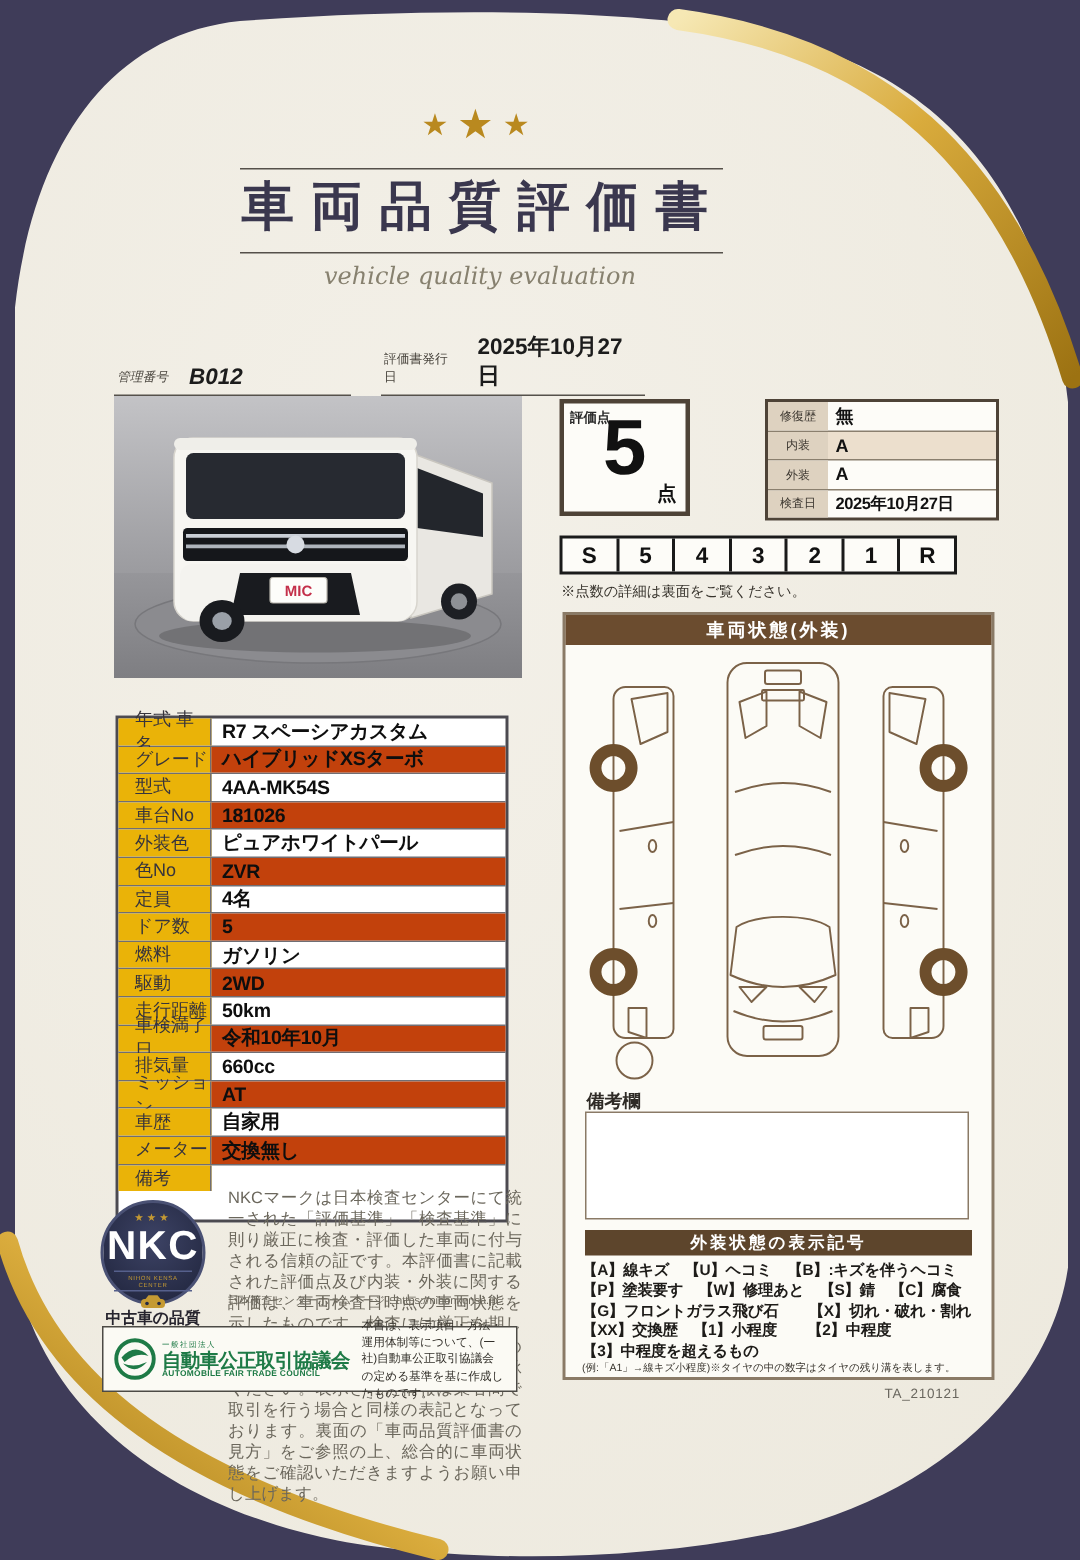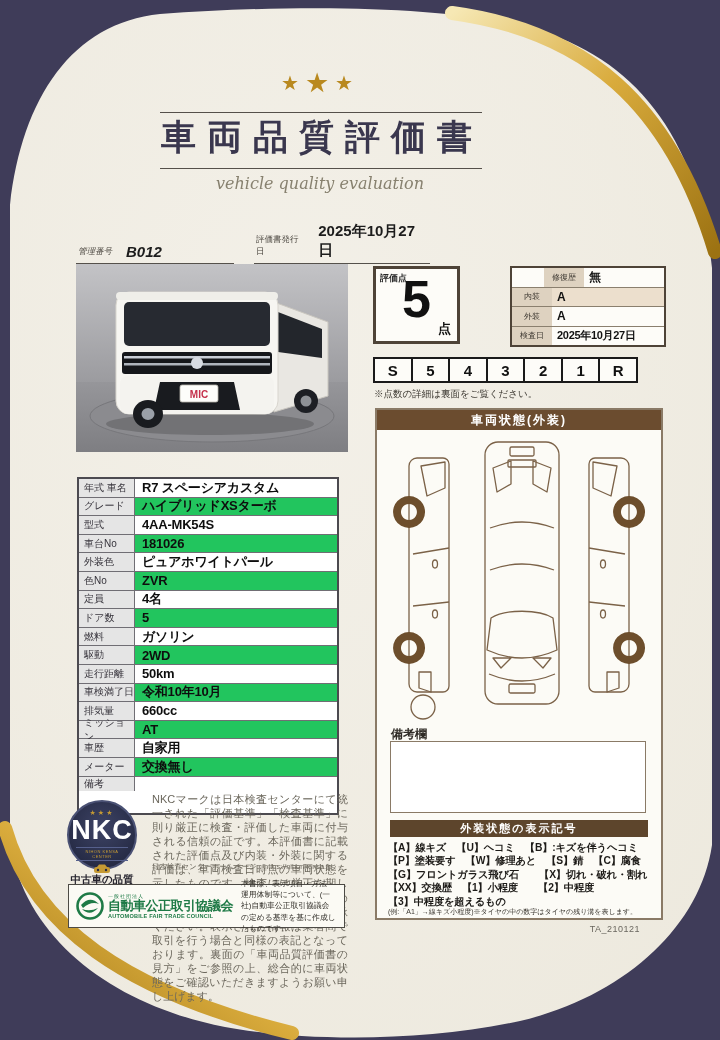--- a/index.html
+++ b/index.html
@@ -22,21 +22,21 @@
   
   .photo{position:absolute;left:76px;top:264px;width:272px;height:188px;}
   
   .score{position:absolute;left:373px;top:266px;width:87px;height:78px;background:#fdfcf8;border:3px solid #4e4337;box-sizing:border-box;}
   .score .lab{position:absolute;top:3px;left:4px;font-size:9px;font-weight:bold;color:#2a2a2a;}
   .score .big{position:absolute;top:2px;left:0;width:100%;text-align:center;font-size:52px;font-weight:bold;color:#111;line-height:1.1;}
   .score .unit{position:absolute;bottom:3px;right:6px;font-size:13px;font-weight:bold;color:#111;}
   
   .insp{position:absolute;left:510px;top:266px;width:156px;border:2px solid #4e4337;background:#fdfcf8;box-sizing:border-box;}
   .insp .row{display:flex;height:18.5px;border-top:1px solid #8a7f6e;}
-  .insp .row:first-child{border-top:none;margin-left:32px;}
+  .insp .row:first-child{border-top:none;}
   .insp .l{width:40px;background:#ded2c0;font-size:8px;color:#3b362f;display:flex;align-items:center;justify-content:center;}
   .insp .v{flex:1;display:flex;align-items:center;padding-left:5px;font-weight:bold;font-size:12px;color:#111;}
   .insp .row.alt .v{background:#ecdfcd;}
   .insp .row:last-child .v{font-size:11px;letter-spacing:-0.3px;}
   
   .scale{position:absolute;left:373px;top:357px;width:261px;height:22px;display:flex;border:2px solid #1a1a1a;background:#fdfcf8;box-sizing:content-box;}
   .scale .c{flex:1;border-left:2px solid #1a1a1a;display:flex;align-items:center;justify-content:center;font-weight:bold;font-size:15px;color:#111;}
   .scale .c:first-child{border-left:none;}
   .scale-note{position:absolute;left:374px;top:388px;font-size:9.5px;color:#37332c;}
   
@@ -47,23 +47,23 @@
   .remarks-box{position:absolute;left:13px;top:331px;width:256px;height:72px;border:1.5px solid #8a7a66;background:#fff;box-sizing:border-box;}
   .legend-bar{position:absolute;left:13px;top:410px;width:258px;height:17px;background:#5d452c;color:#fff;font-weight:bold;font-size:11px;display:flex;align-items:center;justify-content:center;letter-spacing:2px;}
   .legend{position:absolute;left:11px;top:431px;width:266px;font-size:10.3px;font-weight:bold;color:#1d1b18;line-height:1.3;letter-spacing:-0.2px;}
   .legend-note{position:absolute;left:11px;top:497px;width:266px;font-size:7px;color:#3a362f;}
   .doc-code{position:absolute;left:440px;top:924px;width:200px;text-align:right;font-size:9px;color:#6a675f;letter-spacing:0.5px;}
   
   .spec{position:absolute;left:77px;top:477px;width:262px;border:2px solid #4c4a50;background:#fff;box-sizing:border-box;}
   .spec .row{display:flex;height:17.6px;border-top:1px solid #706e74;}
   .spec .row:first-child{border-top:none;}
   .spec .row.tall{height:36px;flex-direction:column;}
-  .spec .l{width:50px;background:#e5e5e5;font-size:10px;color:#37343c;display:flex;align-items:center;padding-left:5px;border-right:1px solid #706e74;}
+  .spec .l{width:50px;background:#eab308;font-size:12px;color:#37343c;display:flex;align-items:center;padding-left:11px;border-right:1px solid #706e74;}
   .spec .v{flex:1;display:flex;align-items:center;padding-left:7px;font-weight:bold;font-size:13px;color:#0e0e0e;letter-spacing:-0.2px;}
-  .spec .row.alt .v{background:#22c55e;}
+  .spec .row.alt .v{background:#c2410c;}
   
   .nkc-circle{position:absolute;left:67px;top:800px;width:70px;height:70px;border-radius:50%;background:radial-gradient(circle at 50% 38%,#3d4365,#262b45 75%);border:2px solid #4a5174;box-sizing:border-box;text-align:center;}
   .nkc-circle .st{margin-top:7px;font-size:7px;color:#c59a33;letter-spacing:2px;line-height:1;}
   .nkc-circle .nm{font-size:27px;font-weight:bold;color:#fff;letter-spacing:1px;line-height:1;margin-top:1px;}
   .nkc-circle .bd{margin:3px auto 0;width:52px;font-size:4px;color:#c59a33;border-top:1px solid #56608c;border-bottom:1px solid #56608c;padding:1px 0;letter-spacing:0.5px;}
   .nkc-cap{position:absolute;left:52px;top:873px;width:100px;text-align:center;font-size:10.5px;font-weight:bold;color:#26242e;line-height:1.25;}
   .nkc-text{position:absolute;left:152px;top:792px;width:196px;font-size:11px;color:#6b675c;line-height:1.28;text-align:justify;}
   .nkc-url{position:absolute;left:152px;top:862px;width:196px;font-size:7.4px;color:#6b675c;}
   
   .ftc{position:absolute;left:68px;top:884px;width:277px;height:44px;background:#fbfaf4;border:1.5px solid #4c4a45;box-sizing:border-box;display:flex;align-items:center;padding:3px 7px;gap:8px;}

